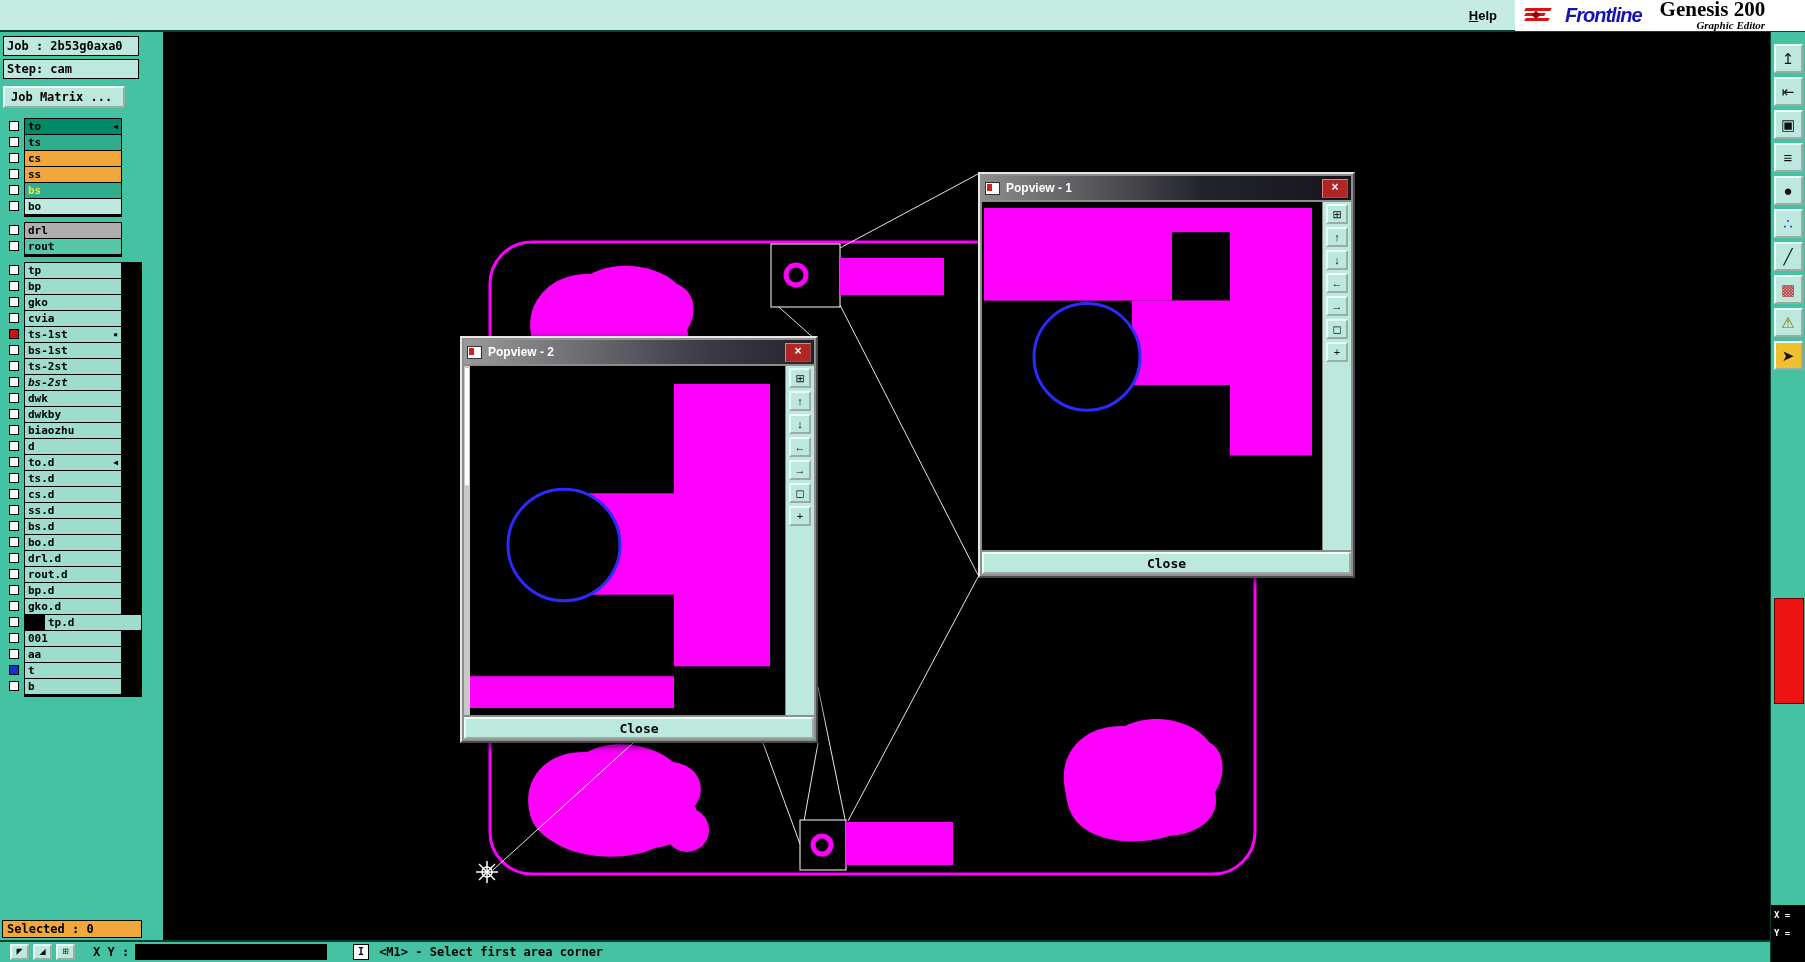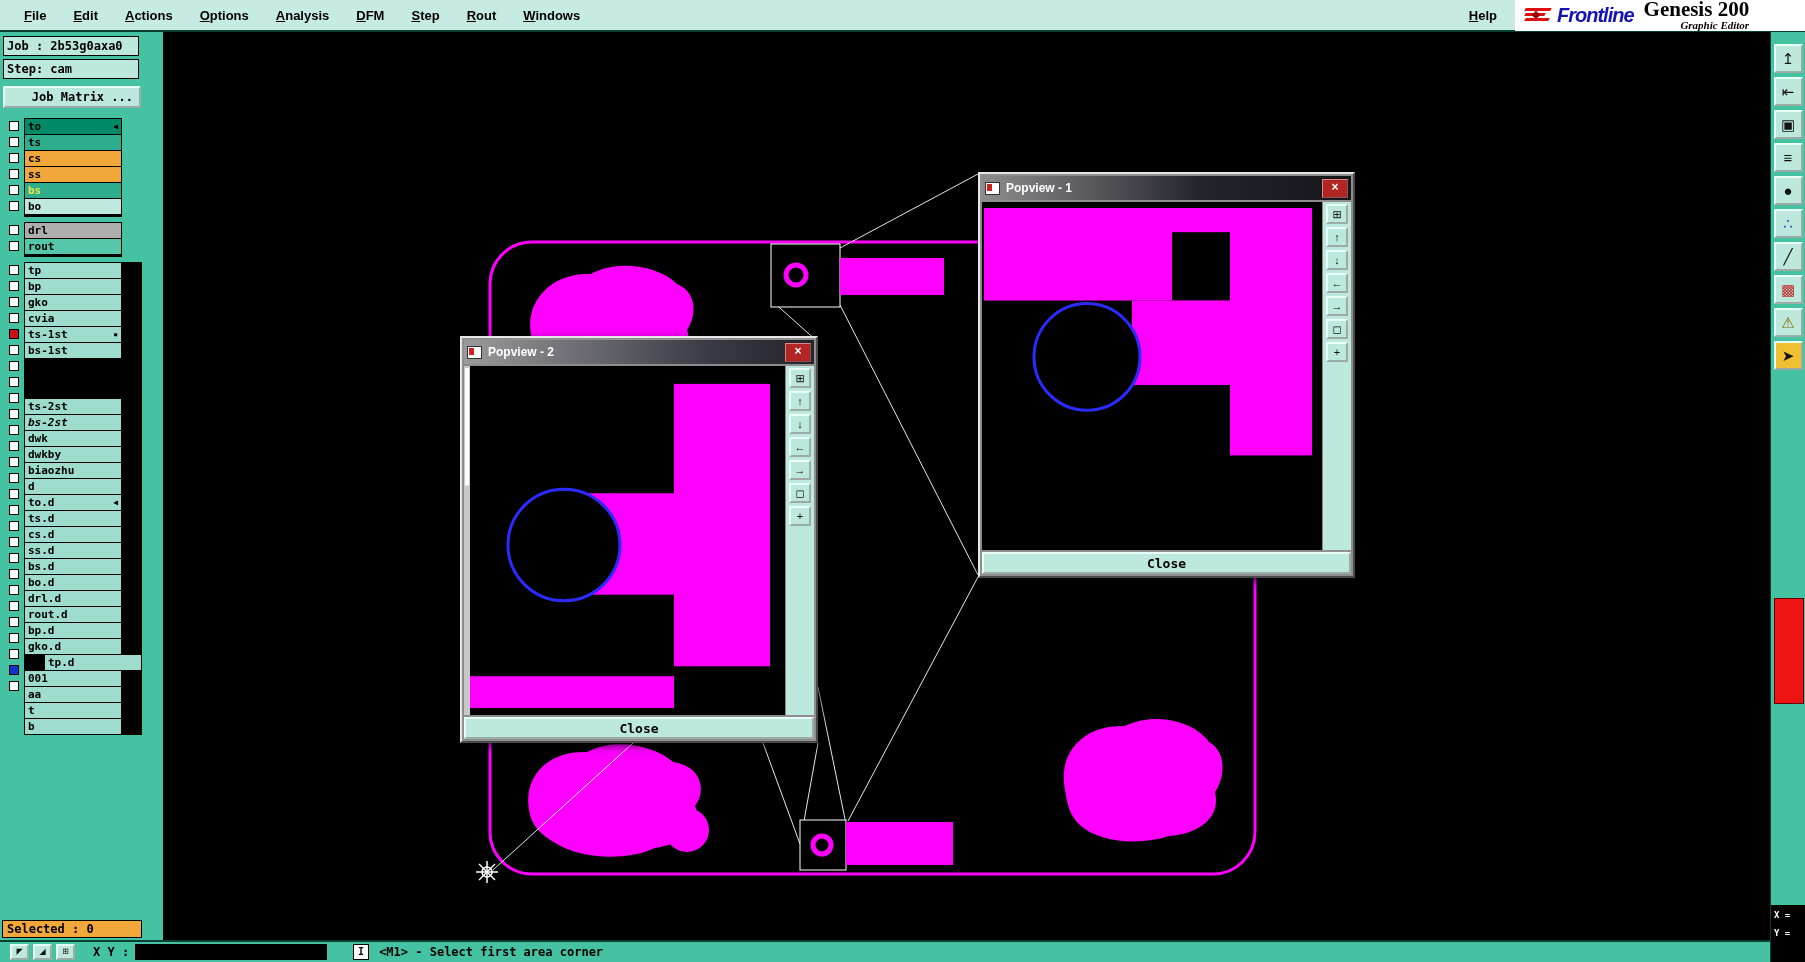--- a/index.html
+++ b/index.html
@@ -6,36 +6,36 @@
   .app{position:relative;width:1805px;height:962px;background:#000;font-family:"Liberation Sans",sans-serif;overflow:hidden;}
 
   
   .menubar{position:absolute;left:0;top:0;width:1805px;height:32px;background:#c6ebe2;border-bottom:2px solid #0b3f33;display:flex;align-items:center;box-sizing:border-box;}
   .menu-items{display:flex;gap:27px;margin-left:24px;}
   .menu-item{display:inline-block;font-weight:bold;font-size:13px;color:#000;cursor:default;}
   .menu-item::first-letter{text-decoration:underline;}
   .menu-spacer{flex:1;}
   .menu-help{display:inline-block;font-weight:bold;font-size:13px;margin-right:18px;}
   .menu-help::first-letter{text-decoration:underline;}
-  .logo{display:flex;align-items:center;background:#fff;height:32px;padding:0 2px 0 10px;gap:6px;width:290px;box-sizing:border-box;overflow:hidden;}
+  .logo{display:flex;align-items:center;background:#fff;height:32px;padding:0 2px 0 10px;gap:14px;width:290px;box-sizing:border-box;overflow:hidden;}
   .fl-mark{width:26px;height:18px;position:relative;flex:none;}
   .fl-mark i{position:absolute;left:0;height:3px;background:#dd1111;transform:skewX(-28deg);}
   .fl-mark i:nth-child(1){top:2px;width:26px;}
   .fl-mark i:nth-child(2){top:7px;width:20px;}
   .fl-mark i:nth-child(3){top:12px;width:24px;}
   .fl-mark b{position:absolute;left:8px;top:6px;width:6px;height:6px;background:#990000;transform:rotate(45deg);}
   .fl-text{font-style:italic;font-weight:bold;font-size:20px;color:#1414b4;letter-spacing:-1px;white-space:nowrap;}
   .gen{margin-left:4px;line-height:1.05;white-space:nowrap;}
   .gen-title{font-family:"Liberation Serif",serif;font-weight:bold;font-size:21px;color:#000;}
   .gen-sub{font-family:"Liberation Serif",serif;font-style:italic;font-weight:bold;font-size:11px;text-align:right;color:#000;}
 
   
   .sidebar{position:absolute;left:0;top:32px;width:163px;height:908px;background:#44c2a2;box-sizing:border-box;padding-top:4px;}
   .info-box{width:128px;margin:0 0 3px 3px;background:#bde8de;border:1px solid #000;font:bold 12px "DejaVu Sans Mono",monospace;padding:2px 3px;color:#000;}
-  .matrix-btn{display:block;width:138px;margin:7px 0 10px 3px;background:#bde8de;border:2px outset #e8fff6;font:bold 12px "DejaVu Sans Mono",monospace;text-align:right;padding:2px 6px;color:#000;}
+  .matrix-btn{display:block;width:122px;margin:7px 0 10px 3px;background:#bde8de;border:2px outset #e8fff6;font:bold 12px "DejaVu Sans Mono",monospace;text-align:left;padding:2px 6px;color:#000;}
   .layer-list{margin-left:9px;}
   .layer-group{display:flex;margin-bottom:5px;}
   .cb-col{display:flex;flex-direction:column;width:15px;padding-top:3px;}
   .layer-cb{width:8px;height:8px;border:1px solid #000;margin-bottom:6px;flex:none;}
   .bar-col{border:1px solid #000;background:#000;display:flex;flex-direction:column;}
   .layer-bar{width:96px;height:15px;margin-bottom:1px;display:flex;align-items:center;padding:0 3px;font:bold 11px "DejaVu Sans Mono",monospace;box-sizing:border-box;}
   .layer-bar:last-child{margin-bottom:0;}
   .layer-bar .mk{margin-left:auto;font-size:8px;line-height:1;}
   .selected-badge{position:absolute;left:2px;bottom:2px;width:130px;background:#f2a73b;border:1px solid #000;font:bold 12px "DejaVu Sans Mono",monospace;padding:1px 4px;color:#000;}
 
@@ -75,31 +75,20 @@
   .xy-input{width:190px;height:14px;background:#000;border:1px solid #000;box-shadow:inset 1px 1px 2px #000;color:#0f0;font:11px "DejaVu Sans Mono",monospace;}
   .mode-btn{margin-left:26px;width:14px;height:14px;background:#fff;border:1px solid #000;font:bold 10px "DejaVu Sans Mono",monospace;text-align:center;line-height:13px;flex:none;color:#000;}
   .hint{font:bold 12px "DejaVu Sans Mono",monospace;margin-left:10px;color:#000;white-space:pre;}
 </style>
 </head>
 <body>
 
 <div class="app">
 
   <div class="menubar">
-    <div class="menu-items">
-        <span class="menu-item">File</span>
-        <span class="menu-item">Edit</span>
-        <span class="menu-item">Actions</span>
-        <span class="menu-item">Options</span>
-        <span class="menu-item">Analysis</span>
-        <span class="menu-item">DFM</span>
-        <span class="menu-item">Step</span>
-        <span class="menu-item">Rout</span>
-        <span class="menu-item">Windows</span>
-      </div>
     <div class="menu-spacer"></div>
     <span class="menu-help">Help</span>
     <div class="logo">
       <span class="fl-mark">
           <i></i>
           <i></i>
           <i></i>
           <b></b>
         </span>
       <span class="fl-text">Frontline</span>
@@ -203,21 +192,21 @@
             <div class="layer-bar" style="background: rgb(158, 220, 205); color: rgb(0, 0, 0);">
               <span>cvia</span>
             </div>
             <div class="layer-bar" style="background: rgb(158, 220, 205); color: rgb(0, 0, 0);">
               <span>ts-1st</span>
               <span class="mk">▪</span>
             </div>
             <div class="layer-bar" style="background: rgb(158, 220, 205); color: rgb(0, 0, 0);">
               <span>bs-1st</span>
             </div>
-            <div class="layer-bar" style="background: rgb(158, 220, 205); color: rgb(0, 0, 0); margin-top: 40px;">
+            <div class="layer-bar" style="background: rgb(158, 220, 205); color: rgb(0, 0, 0);">
               <span>ts-2st</span>
             </div>
             <div class="layer-bar" style="background: rgb(158, 220, 205); color: rgb(0, 0, 0); font-style: italic;">
               <span>bs-2st</span>
             </div>
             <div class="layer-bar" style="background: rgb(158, 220, 205); color: rgb(0, 0, 0);">
               <span>dwk</span>
             </div>
             <div class="layer-bar" style="background: rgb(158, 220, 205); color: rgb(0, 0, 0);">
               <span>dwkby</span>

